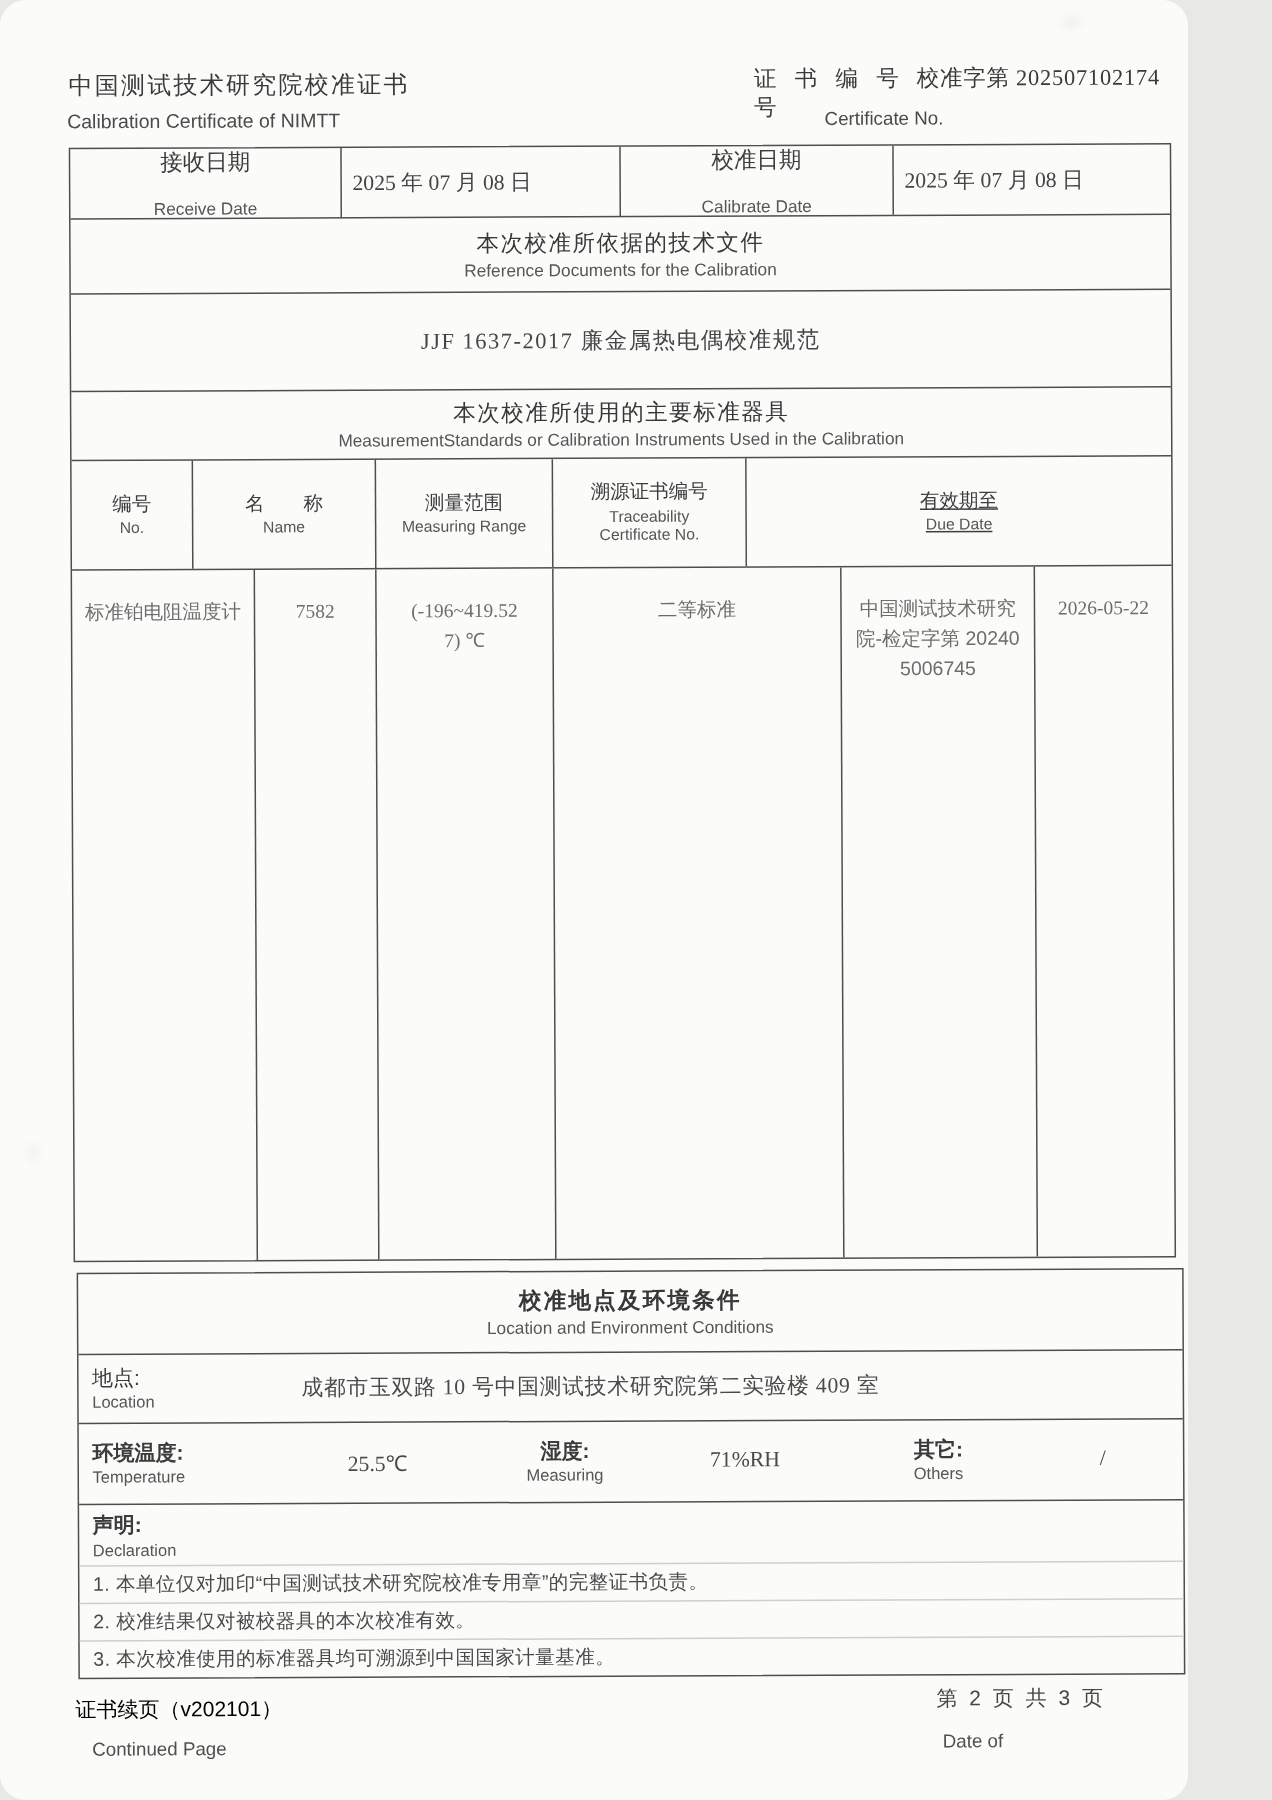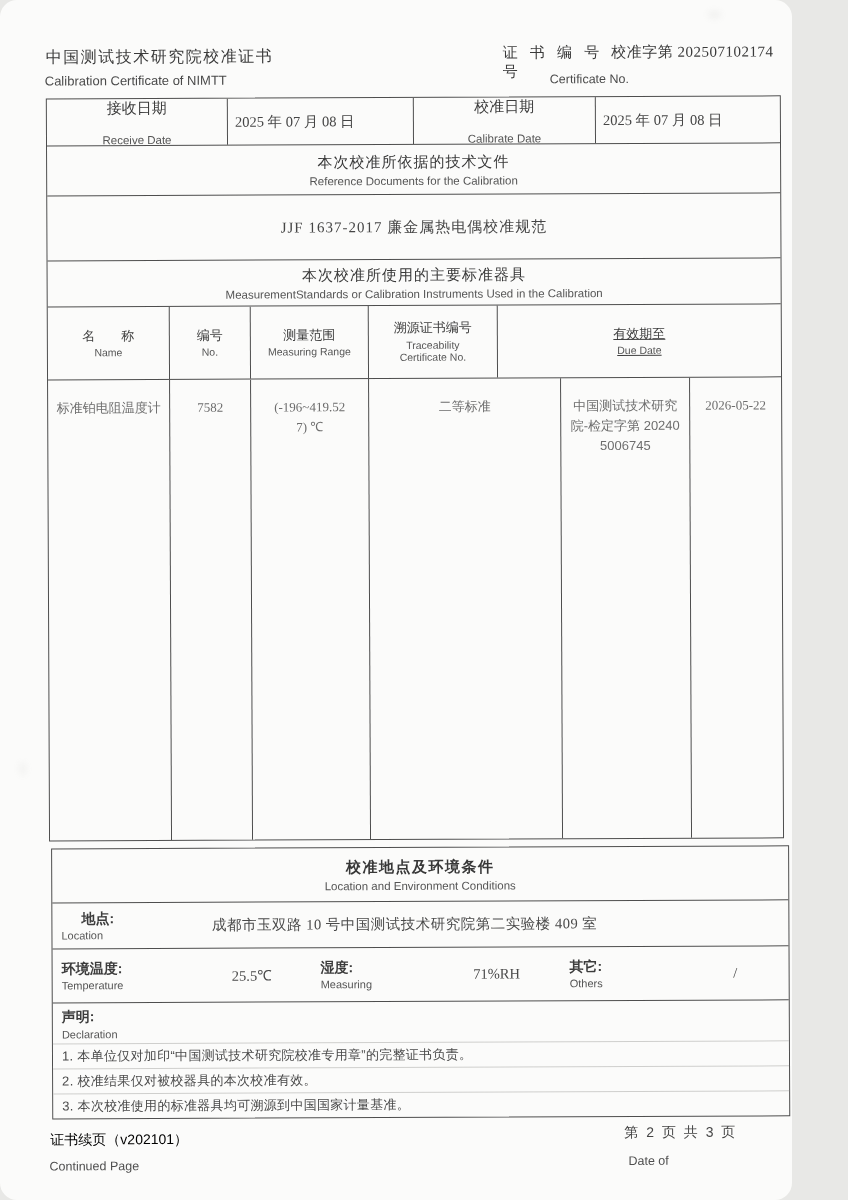--- a/index.html
+++ b/index.html
@@ -67,37 +67,37 @@
     display:flex;flex-direction:column;box-sizing:border-box;
   }
   .loc-head{height:57px;display:flex;flex-direction:column;justify-content:center;}
   .loc-row{height:47px;display:flex;align-items:center;}
   .field-label{padding-left:9px;}
   .field-label .f-cn{font-size:14px;color:#3c3c3c;}
   .field-label .f-en{font-size:11px;color:#555;margin-top:1px;}
   .loc-value{margin-left:98px;font-size:14.5px;color:#4a4a4a;letter-spacing:0.5px;}
   .env-row{height:57px;display:flex;align-items:center;}
   .env-val{font-size:14.5px;color:#4a4a4a;text-align:center;}
-  .w130{width:130px;}.w120{width:120px;}.w112{width:112px;}.w128{width:128px;}
+  .w130{width:130px;}.w120{width:120px;}.w112{width:112px;text-align:center;}.w128{width:128px;}
   .grow{flex:1;}
 
   .decl{flex:1;display:flex;flex-direction:column;}
   .decl-head{padding:5px 0 3px 9px;}
   .decl-head .f-cn{font-size:14px;color:#3c3c3c;}
   .decl-head .f-en{font-size:11px;color:#555;margin-top:2px;}
   .decl-item{
     border-top:1px solid #cfcfcd;
     font-size:13px;color:#4a4a4a;
     padding:3px 0 3px 9px;flex:1;display:flex;align-items:center;
     letter-spacing:0.3px;
   }
 
   
   .foot-left-cn{left:48px;top:1130px;font-size:14px;color:#000000;}
-  .foot-left-en{left:47px;top:1158px;font-size:12.5px;color:#4f4f4f;}
+  .foot-left-en{left:59px;top:1158px;font-size:12.5px;color:#4f4f4f;}
   .foot-right-cn{left:622px;top:1125px;font-size:14px;color:#454545;letter-spacing:2px;}
   .foot-right-en{left:626px;top:1155px;font-size:12.5px;color:#4f4f4f;}
 
   
   .smudge{position:absolute;background:#9a9a96;border-radius:50%;filter:blur(3px);}
 </style>
 </head>
 <body>
 
 <div class="sheet">
@@ -139,27 +139,27 @@
       </div>
 
       <div class="trow bt" style="height:46px;">
         <div class="cell" style="flex:1;">
           <div class="sec-cn">本次校准所使用的主要标准器具</div>
           <div class="sec-en">MeasurementStandards or Calibration Instruments Used in the Calibration</div>
         </div>
       </div>
 
       <div class="trow bt" style="height:73px;">
+        <div class="cell br col-h" style="width:81px;">
+          <div class="h-cn">编号</div>
+          <div class="h-en">No.</div>
+        </div>
         <div class="cell br col-h" style="width:122px;">
           <div class="h-cn">名　　称</div>
           <div class="h-en">Name</div>
-        </div>
-        <div class="cell br col-h" style="width:81px;">
-          <div class="h-cn">编号</div>
-          <div class="h-en">No.</div>
         </div>
         <div class="cell br col-h" style="width:118px;">
           <div class="h-cn">测量范围</div>
           <div class="h-en">Measuring Range</div>
         </div>
         <div class="cell br col-h" style="width:129px;">
           <div class="h-cn">溯源证书编号</div>
           <div class="h-en preline">Traceability
 Certificate No.</div>
         </div>
@@ -185,21 +185,21 @@
 
     <div class="abs loc-box">
 
       <div class="loc-head">
         <div class="sec-cn" style="font-weight:bold;letter-spacing:1.5px;">校准地点及环境条件</div>
         <div class="sec-en">Location and Environment Conditions</div>
       </div>
 
       <div class="loc-row bt">
         <div class="field-label">
-          <div class="f-cn" style="font-weight:bold;margin-left:20px;">地点:</div>
+          <div class="f-cn" style="font-weight:normal;">地点:</div>
           <div class="f-en">Location</div>
         </div>
         <div class="loc-value serif">成都市玉双路 10 号中国测试技术研究院第二实验楼 409 室</div>
       </div>
 
       <div class="env-row bt">
         <div class="field-label w130">
           <div class="f-cn" style="font-weight:bold;">环境温度:</div>
           <div class="f-en">Temperature</div>
         </div>

